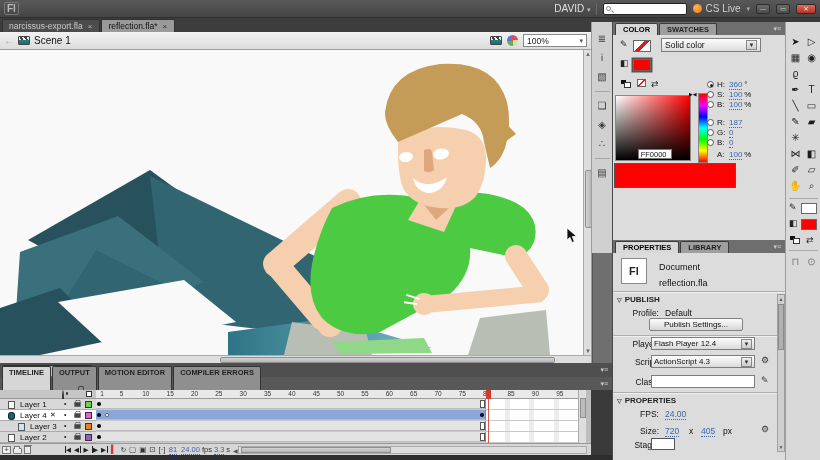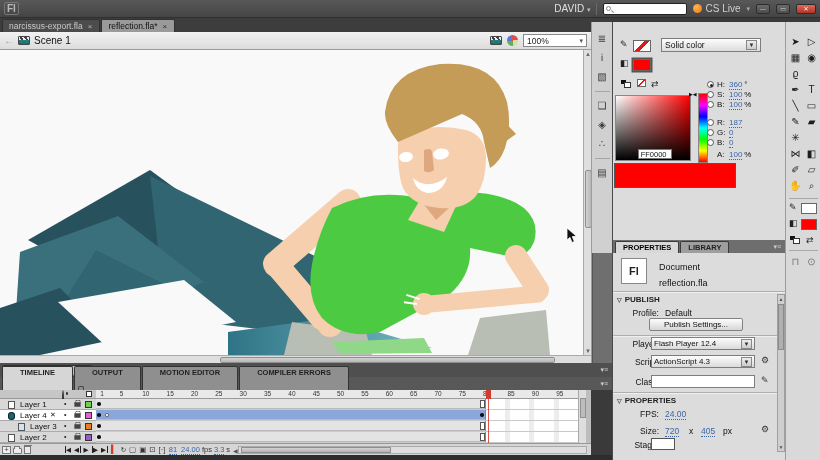--- a/index.html
+++ b/index.html
@@ -84,21 +84,21 @@
     background:#6f6f6f; border-left:1px solid #555; }
 
   
   #actionsbar { left:0; top:363px; width:612px; height:14px; background:#4f4f4f;
     display:flex; align-items:flex-end; padding-left:2px; }
   #actionstab { height:12px; background:#bfbfbf; color:#1c1c1c; font-size:8px; font-weight:bold;
     padding:4px 8px; line-height:12px; border-radius:2px 2px 0 0; border:1px solid #2f2f2f; border-bottom:none; }
   .panelmenu { margin-left:auto; margin-right:4px; color:#ccc; font-size:7px; align-self:center; }
   #tltabs { left:0; top:377px; width:612px; height:13px; background:#585858;
     display:flex; align-items:flex-end; padding-left:2px; gap:1px; }
-  .tltab { height:24px; font-size:7.5px; font-weight:bold; padding:0 17px; line-height:12px;
+  .tltab { height:24px; font-size:7.5px; font-weight:bold; padding:0 6px; line-height:12px;
     background:#8f8f8f; color:#1f1f1f; border:1px solid #333; border-bottom:none;
     border-radius:2px 2px 0 0; }
   .tltab.active { background:#d6d6d6; }
 
   
   #tlbody { left:0; top:390px; width:591px; height:53px; background:#cfcfcf; }
   #layerhdr { position:absolute; left:0; top:0; width:96px; height:9px; background:#c6c6c6;
     border-bottom:1px solid #9a9a9a; }
   .hicon { position:absolute; top:1px; }
   .eye { width:9px; height:6px; border:1px solid #333; border-radius:50%; position:relative; }
@@ -505,20 +505,25 @@
   <span class="bluev">3.3</span>
   <span class="unit">s</span>
   <span id="tlhsb">
     <span class="la">◀</span>
     <span class="thumb"></span>
   </span>
 </div>
 <div id="bottomstrip" class="abs"></div>
 
 <div id="colorpanel" class="abs panel">
+  <div class="ptabbar" id="colortabs">
+      <span class="ptab active">COLOR</span>
+      <span class="ptab">SWATCHES</span>
+      <span class="panelmenu">▾≡</span>
+    </div>
   <span class="toolglyph abs" style="left:7px; top:17px">✎</span>
   <span class="swatchbox noneslash abs" style="left:20px; top:18px"></span>
   <span class="toolglyph abs" style="left:7px; top:36px">◧</span>
   <span class="swatchbox abs" style="left:20px; top:37px; background:#f00; box-shadow:0 0 0 1.5px #555"></span>
   <span class="bwpair abs" style="left:8px; top:58px"></span>
   <span class="swatchbox noneslash abs" style="left:24px; top:57px; width:9px; height:8px"></span>
   <span class="tiny abs" style="left:38px; top:57px; font-size:9px">⇄</span>
   <div id="combo-solid">
     <span>Solid color</span>
     <span class="combobtn">▼</span>

